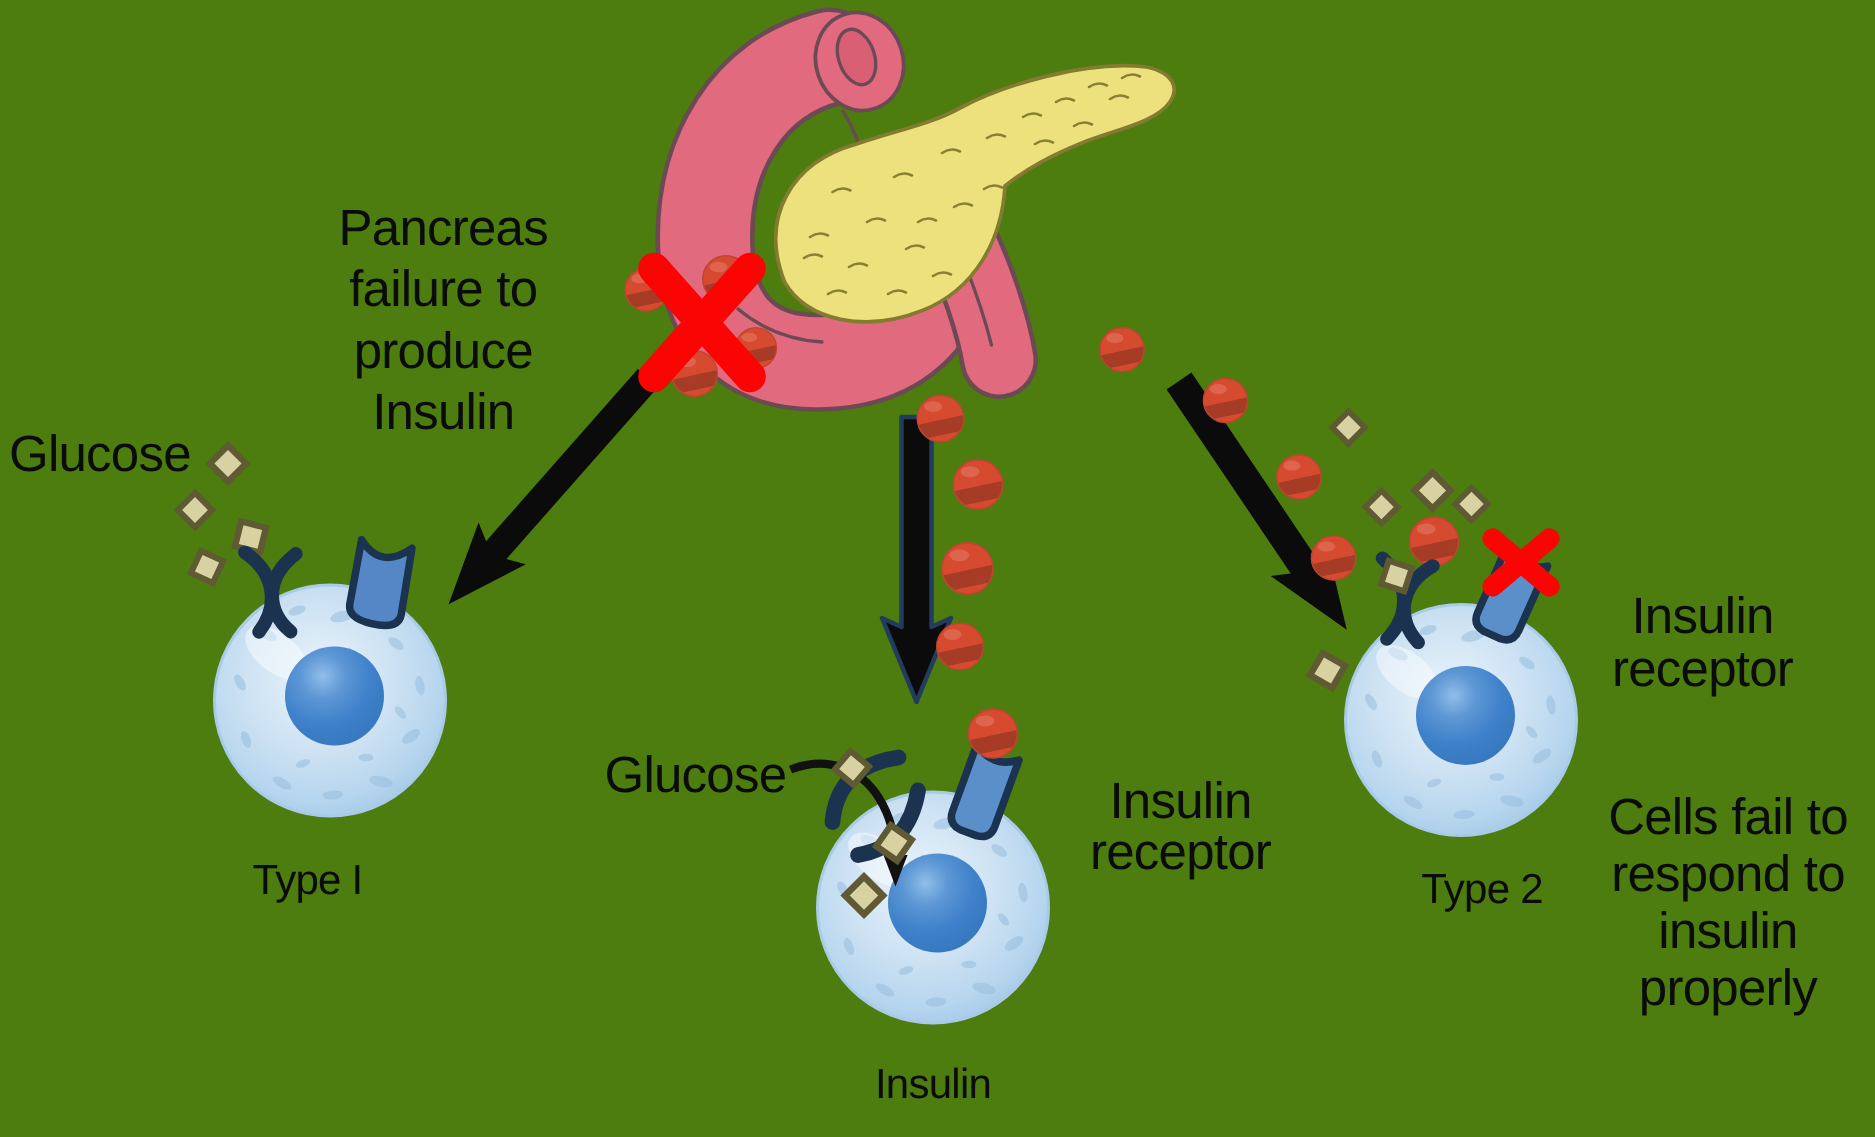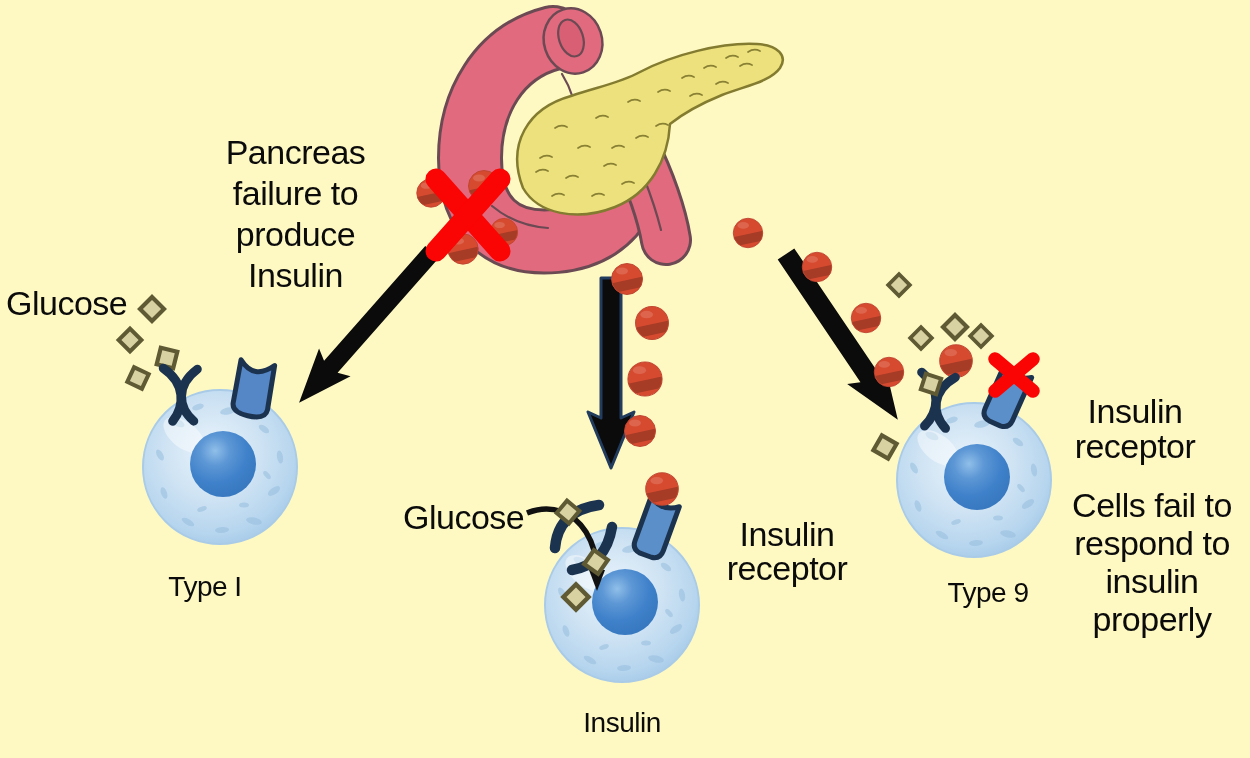--- a/index.html
+++ b/index.html
@@ -1,17 +1,17 @@
 <!DOCTYPE html>
 <html><head>
 <meta charset="utf-8">
 <style>
   html,body{margin:0;padding:0;background:#ffffff;}
   .stage{
-    position:relative;width:1250px;height:758px;background:#fef9c3;
+    position:relative;width:1250px;height:758px;background:#4d7c0f;
     font-family:"Liberation Sans",sans-serif;overflow:hidden;
   }
   .stage svg{position:absolute;left:0;top:0;}
   .lbl{
     position:absolute;color:#0b0b0b;font-size:34px;line-height:38px;
     text-align:center;white-space:pre-line;letter-spacing:-0.5px;
   }
   .lbl.left{text-align:center;}
   .lh41{line-height:41px;}
   .lh35{line-height:35px;}
@@ -191,23 +191,23 @@
 
 <div class="lbl big" style="left:115px;top:568px;width:180px;">Type I</div>
 
 <div class="lbl left" style="left:403px;top:498px;">Glucose</div>
 
 <div class="lbl lh34" style="left:697px;top:517px;width:180px;">Insulin
 receptor</div>
 
 <div class="lbl big" style="left:532px;top:704px;width:180px;">Insulin</div>
 
-<div class="lbl big" style="left:898px;top:574px;width:180px;">Type 9</div>
+<div class="lbl big" style="left:898px;top:574px;width:180px;">Type 2</div>
 
 <div class="lbl lh35" style="left:1045px;top:394px;width:180px;">Insulin
 receptor</div>
 
-<div class="lbl" style="left:1057px;top:486px;width:190px;">Cells fail to
+<div class="lbl" style="left:1057px;top:526px;width:190px;">Cells fail to
 respond to
 insulin
 properly</div>
 
 </div>
 
 </body></html>

